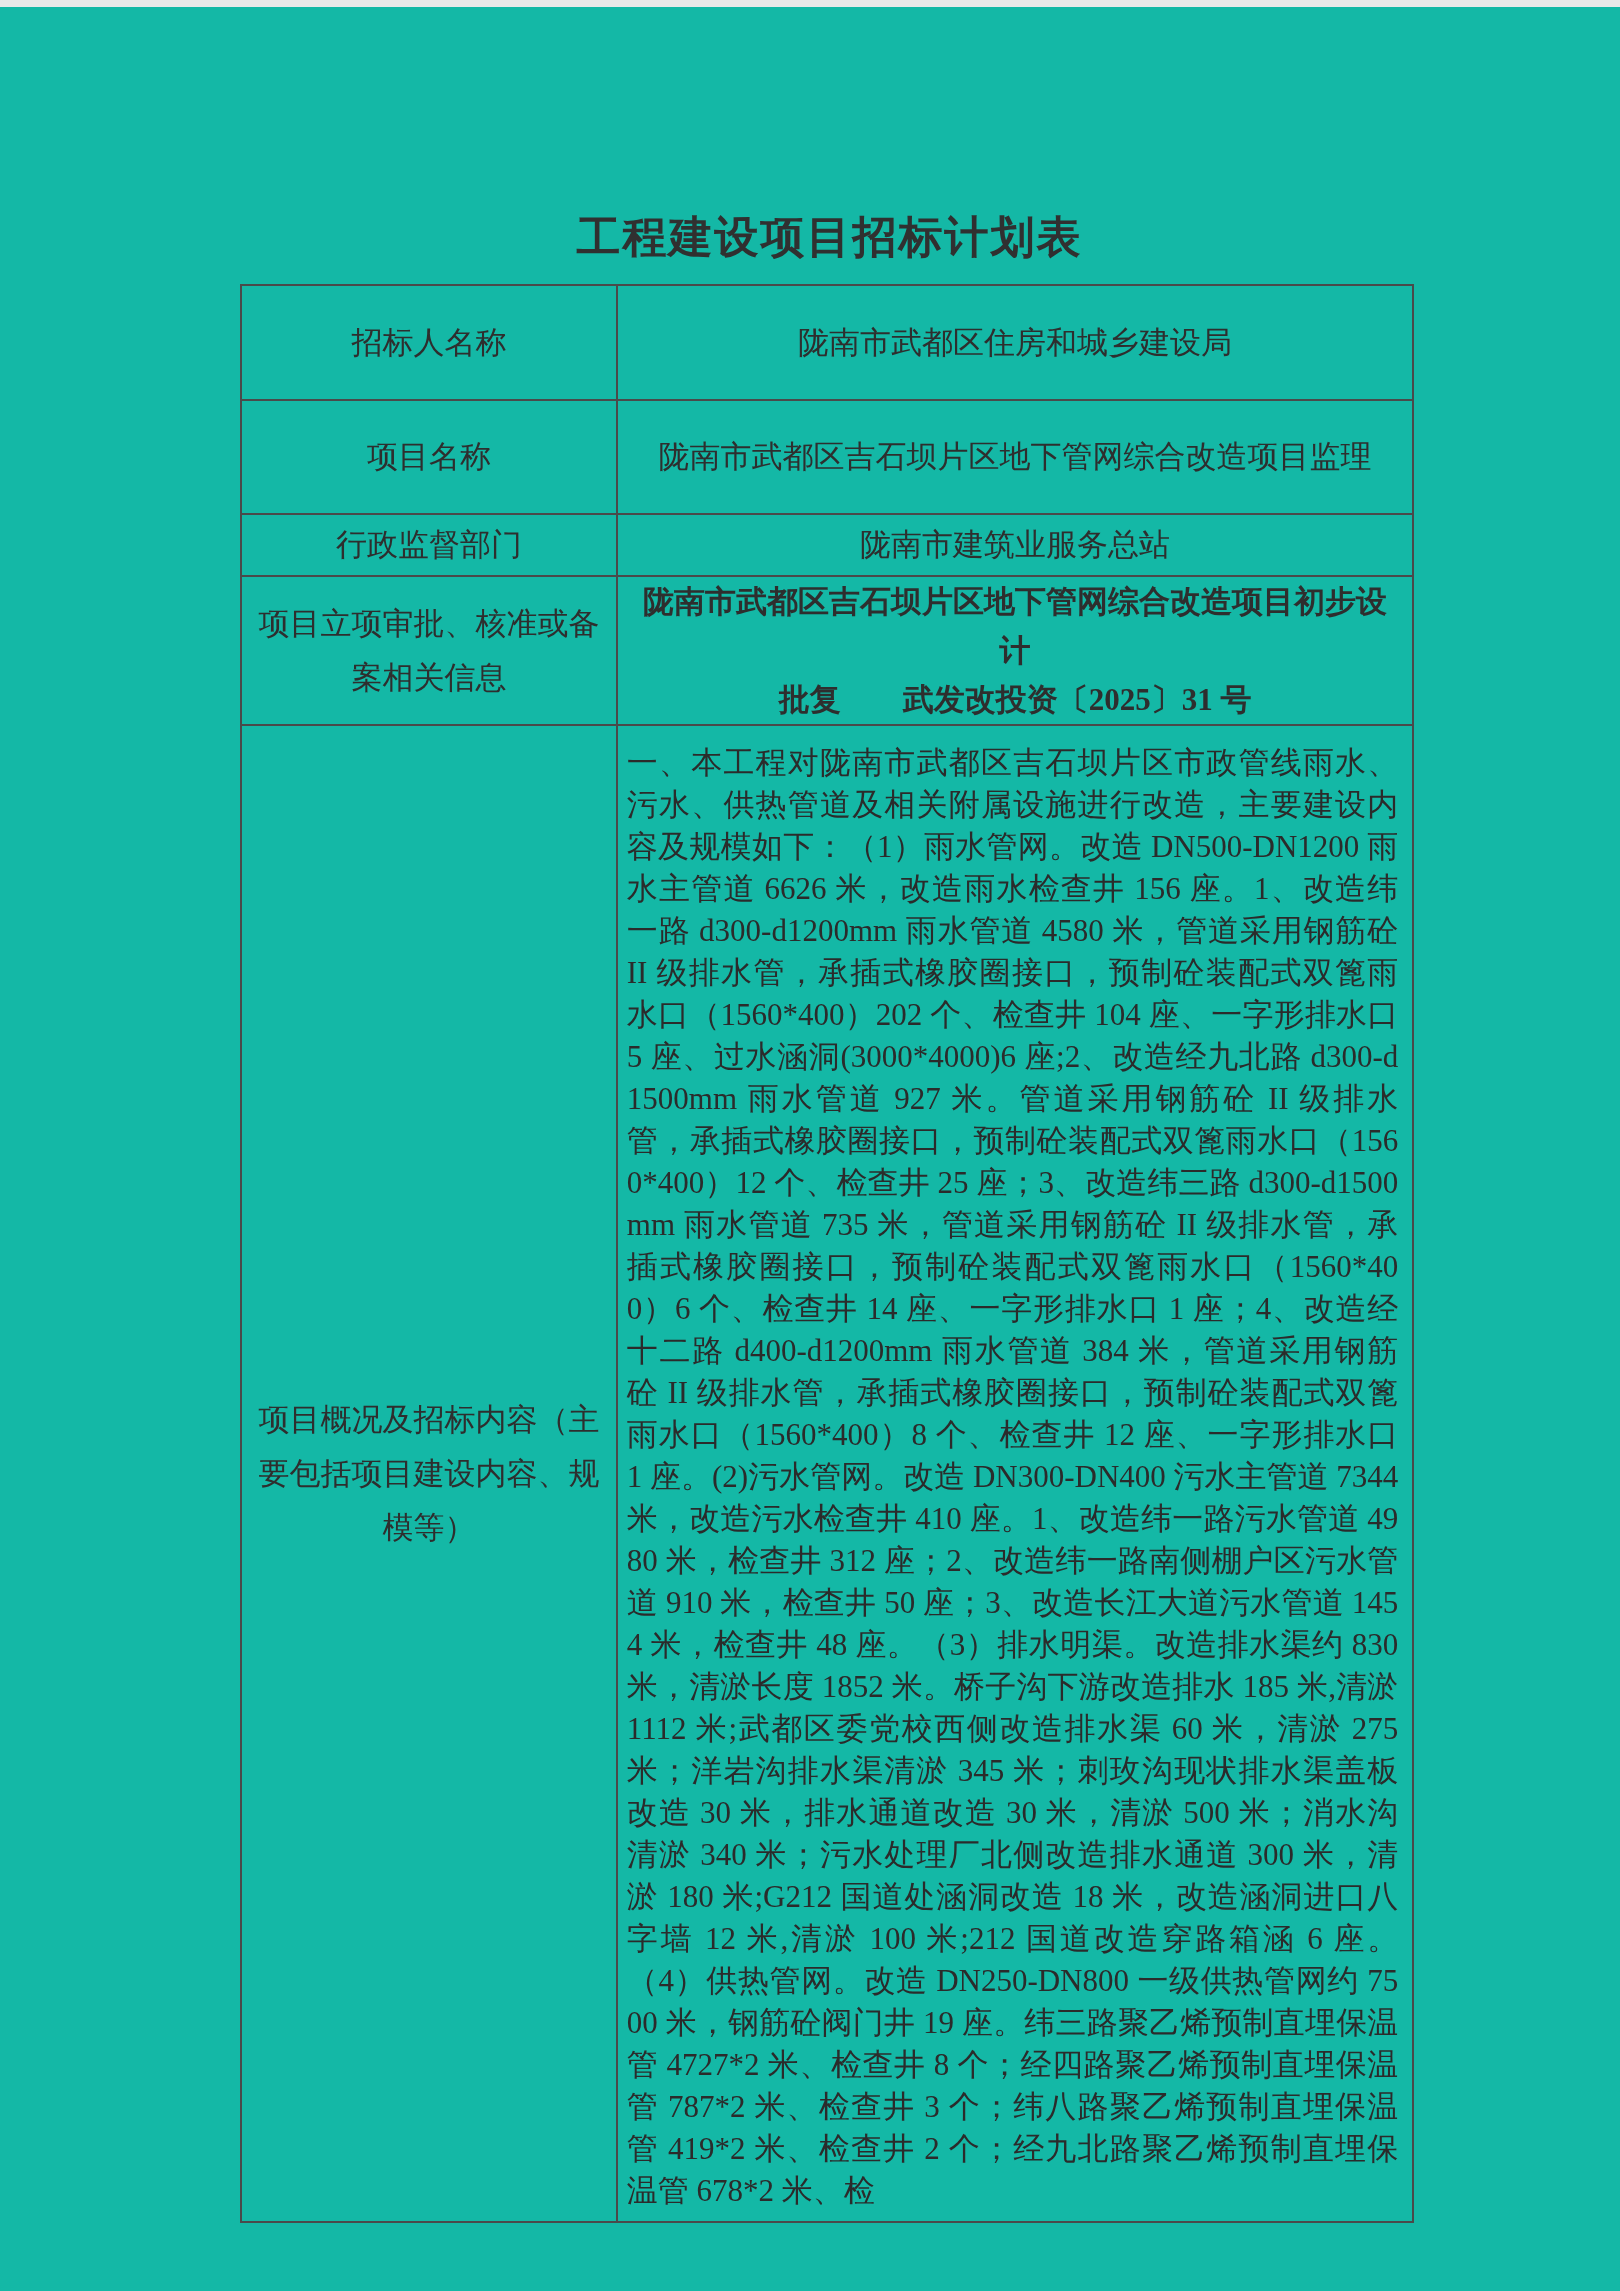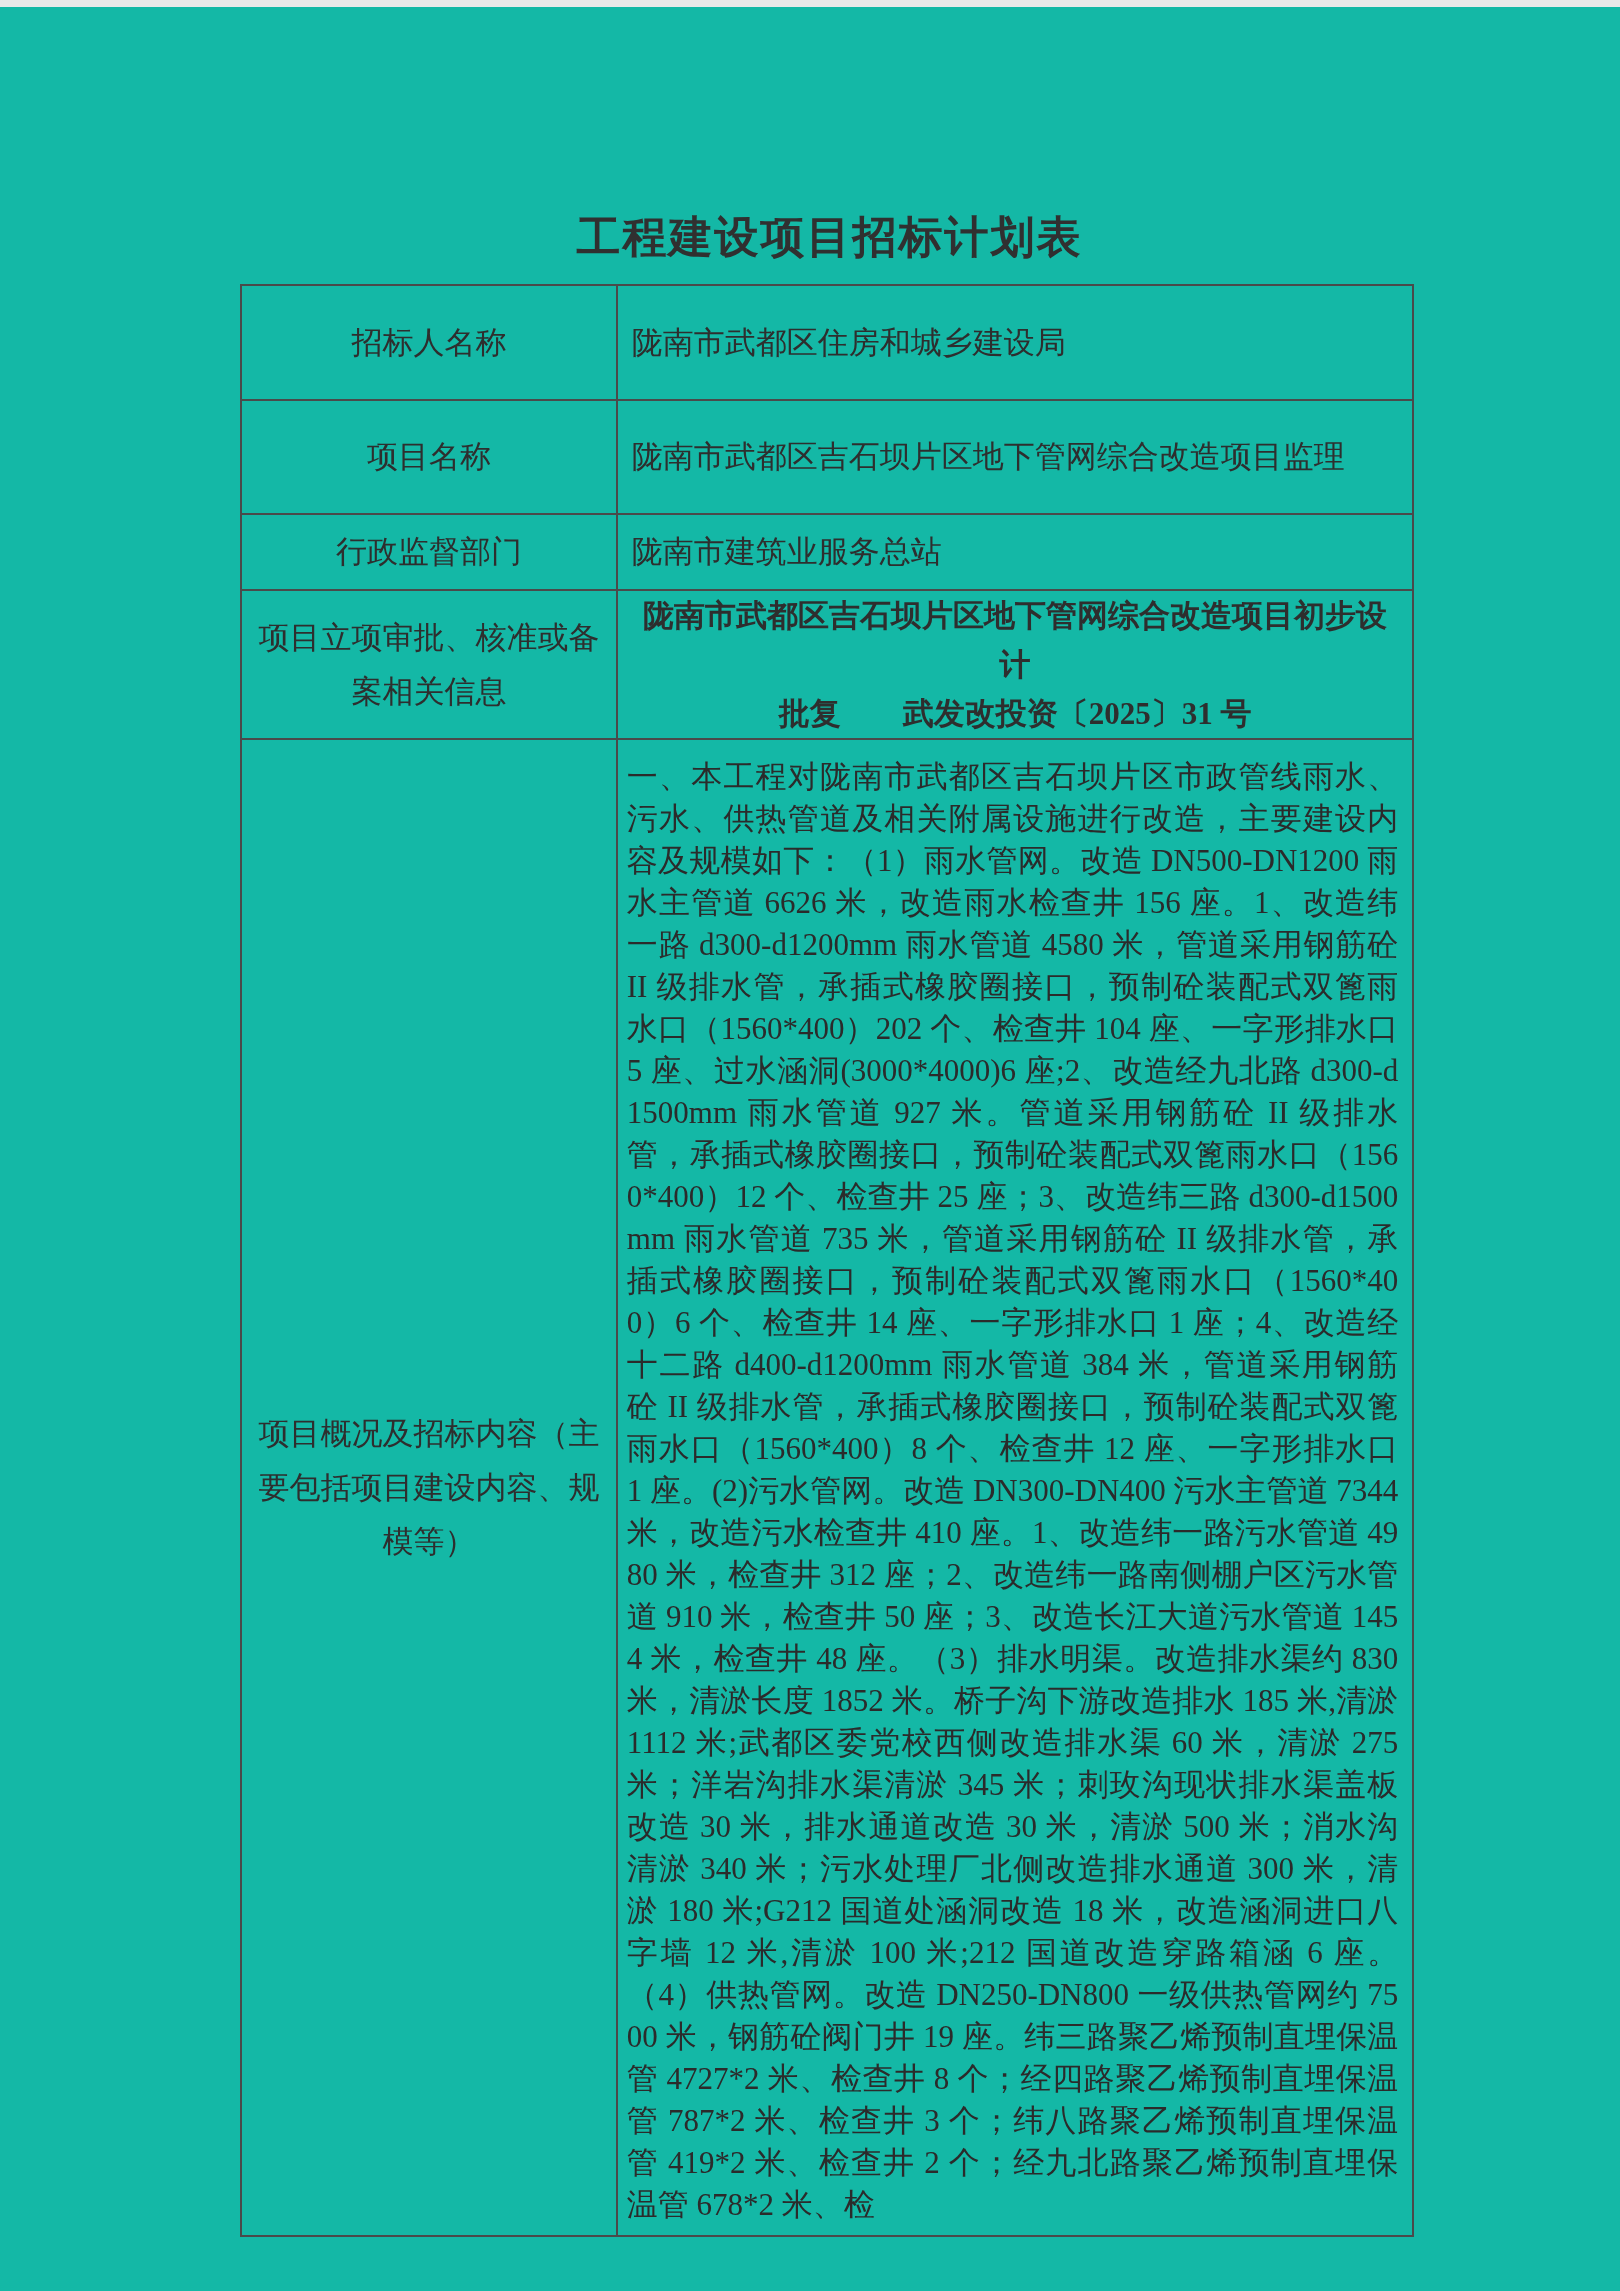--- a/index.html
+++ b/index.html
@@ -39,30 +39,30 @@
   table.bid-table td{
     border:2px solid #4a4a4a;
     font-size:31px;
     color:#2e2e2e;
     vertical-align:middle;
   }
   col.c-label{width:376px;}
   col.c-value{width:796px;}
   tr.r1{height:115px;}
   tr.r2{height:114px;}
-  tr.r3{height:76px;}
+  tr.r3{height:62px;}
   tr.r4{height:114px;}
   tr.r5{height:1421px;}
   td.label-cell{
     text-align:center;
     padding:0 11.8px;
     line-height:54px;
   }
   td.value-cell{
-    text-align:left;
+    text-align:center;
     padding:0 13.7px;
   }
   td.value-cell-multiline{
     text-align:center;
     padding:0 13.7px;
     line-height:49px;
     font-weight:bold;
   }
   td.overview-cell{
     vertical-align:top;

